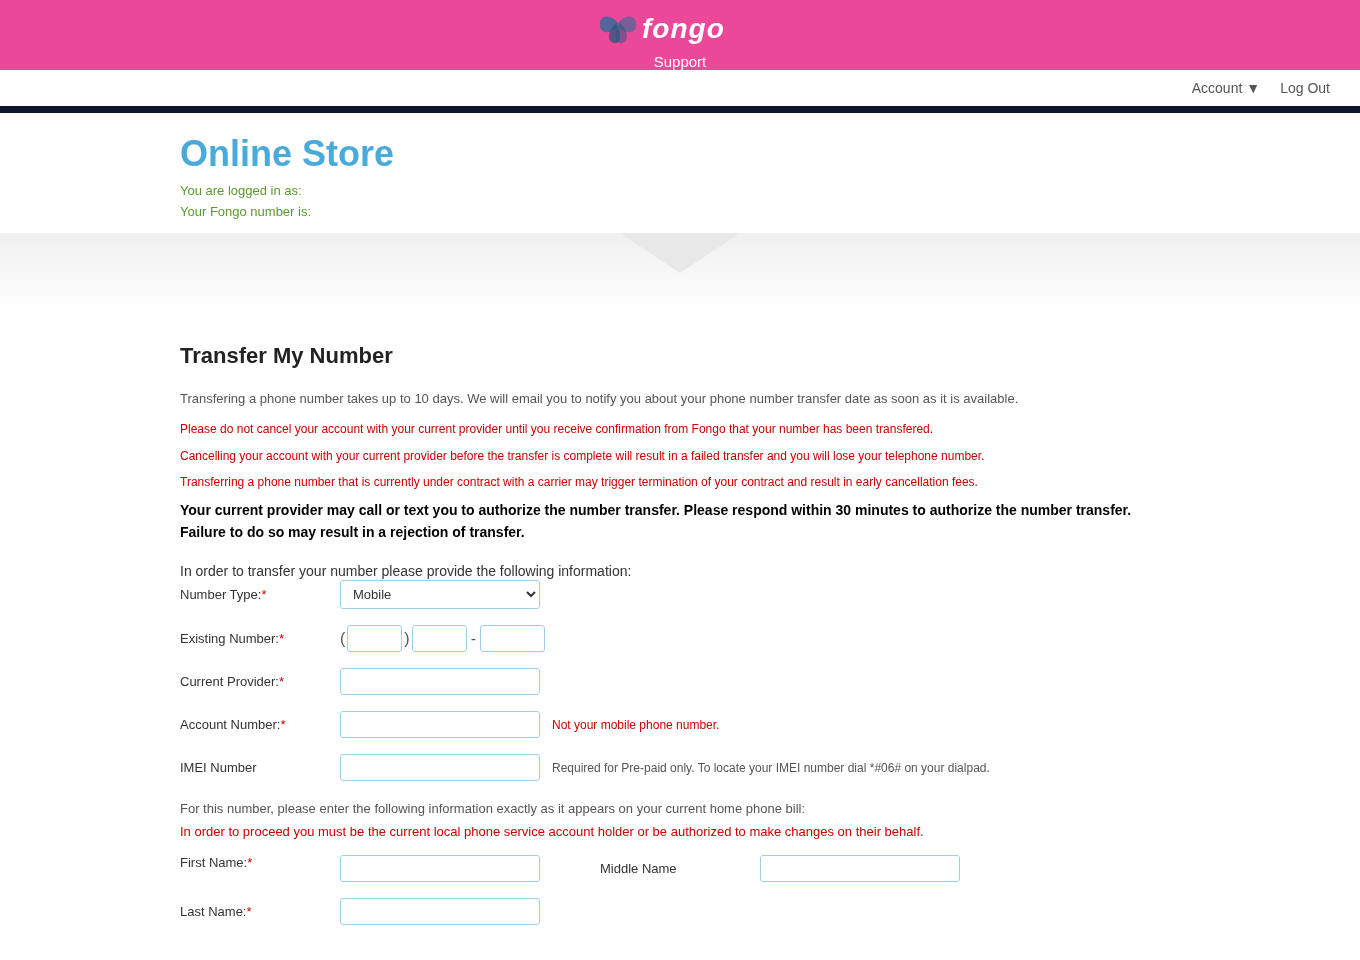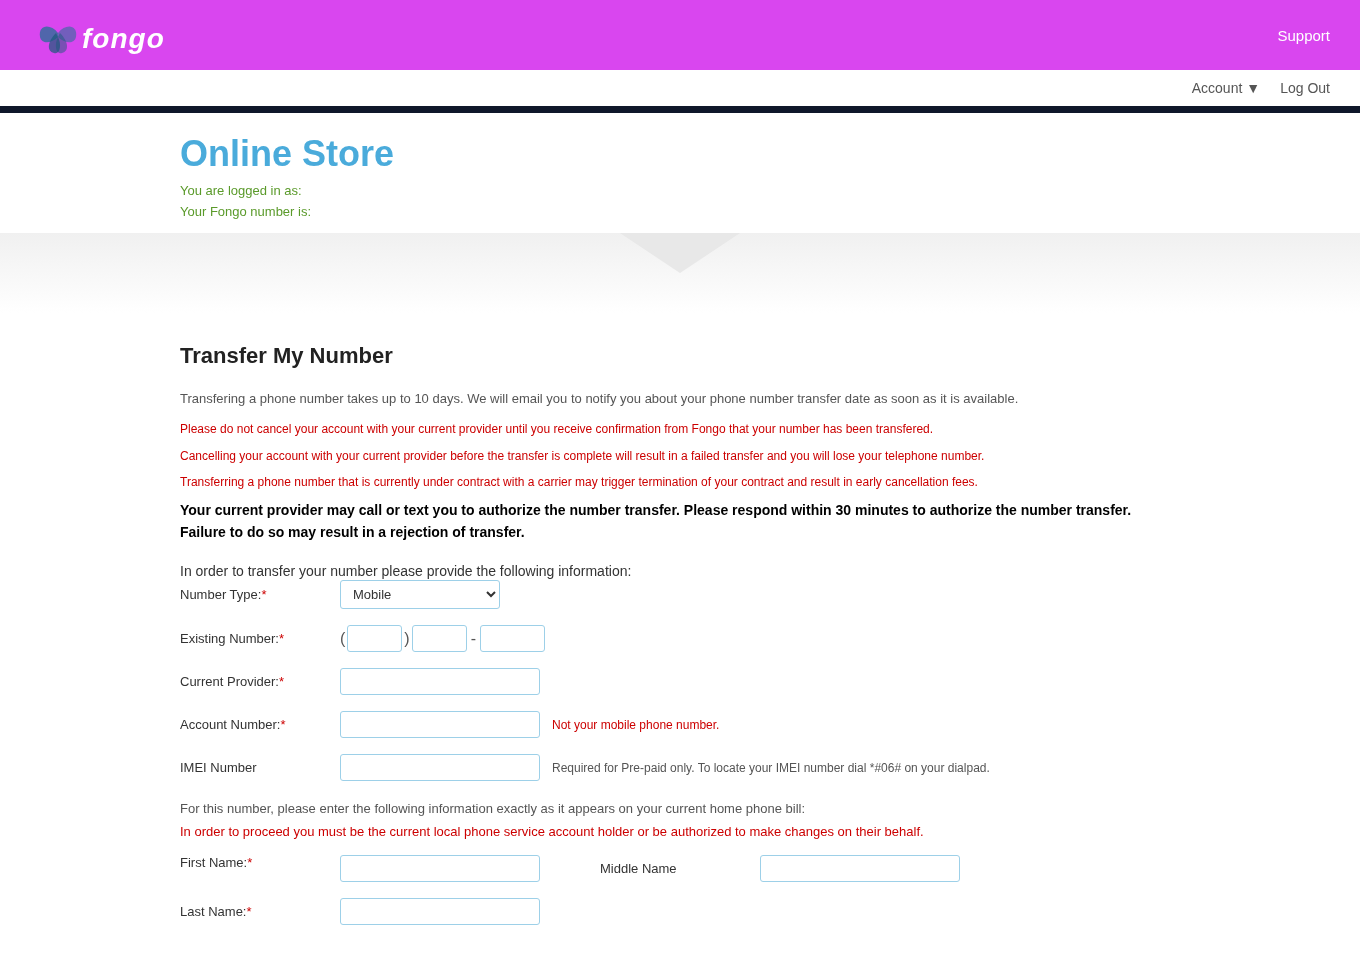--- a/index.html
+++ b/index.html
@@ -1,25 +1,26 @@
 <!DOCTYPE html>
 <html><head>
   <meta charset="utf-8">
   <style>
     * { box-sizing: border-box; margin: 0; padding: 0; }
     body { font-family: Arial, sans-serif; font-size: 13px; color: #333; background: #fff; }
 
     
     .header {
-      background-color: #d946ef;
+      background-color: #ec4899;
       height: 70px;
       display: flex;
       align-items: center;
       padding: 0 30px;
       justify-content: space-between;
+      flex-direction: column;
     }
     .logo-area {
       display: flex;
       align-items: center;
     }
     .header-nav {
       display: flex;
       align-items: center;
       gap: 20px;
     }
@@ -166,21 +167,21 @@
       align-items: center;
     }
 
     .form-select {
       border: 1px solid #9dd0e8;
       border-radius: 3px;
       padding: 5px 8px;
       font-size: 13px;
       color: #333;
       background: #fff;
-      width: 160px;
+      width: 200px;
       cursor: pointer;
     }
 
     
     .phone-group {
       display: flex;
       align-items: center;
       gap: 2px;
     }
     .phone-paren {

